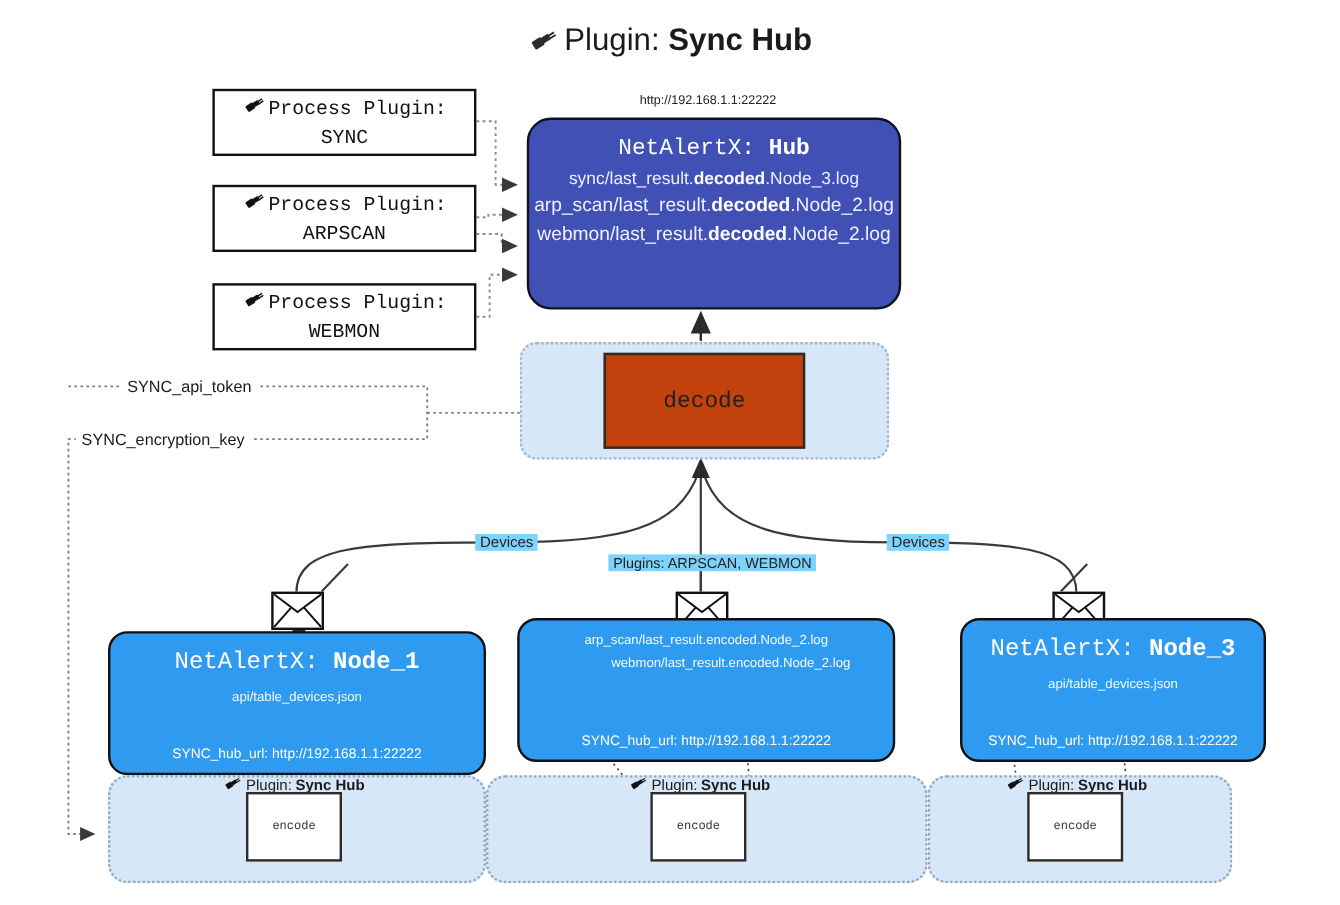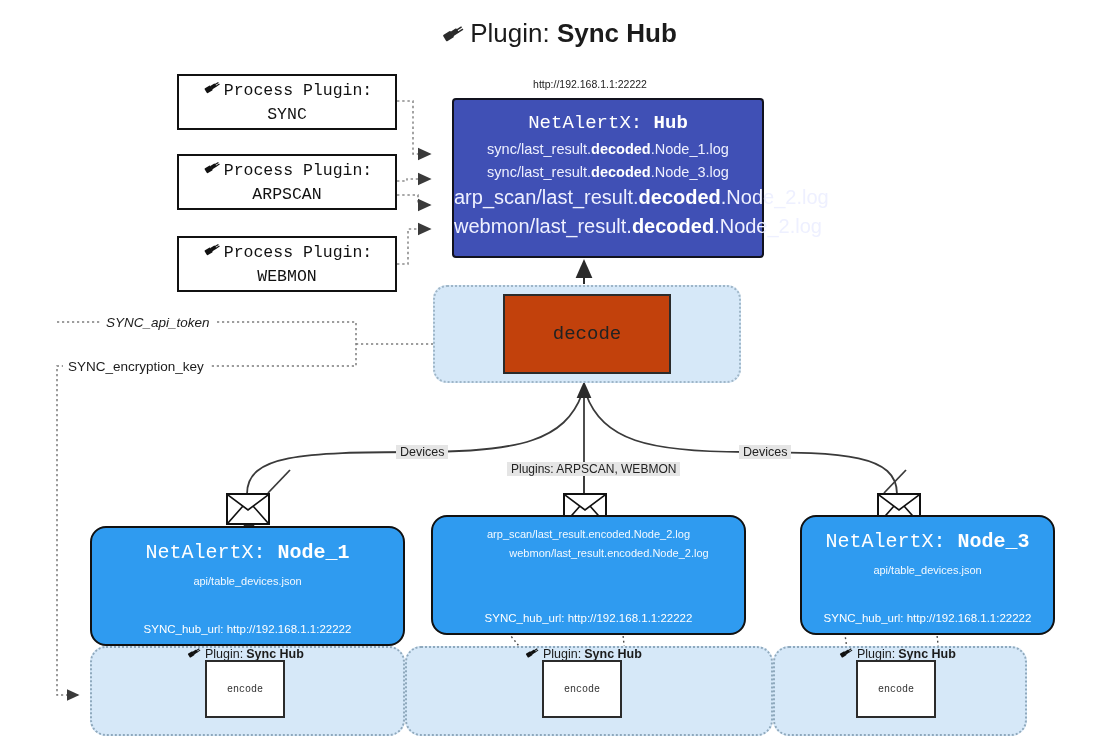--- a/index.html
+++ b/index.html
@@ -19,41 +19,41 @@
 
   
   .pbox{position:absolute;background:#fff;border:2px solid #111;box-sizing:border-box;
         font-family:"Liberation Mono","DejaVu Sans Mono",monospace;font-size:16.5px;
         color:#111;display:flex;flex-direction:column;align-items:center;
         justify-content:center;line-height:1.35;}
   .pbox .l1{display:flex;align-items:center;gap:2px;white-space:nowrap;}
   .pbox .l2{white-space:nowrap;}
 
   
-  .hub{position:absolute;left:452px;top:98px;width:312px;height:160px;
-       background:#4050b5;border:2.5px solid #11121f;border-radius:4px;
+  .hub{position:absolute;left:439px;top:98px;width:312px;height:160px;
+       background:#4050b5;border:2.5px solid #11121f;border-radius:20px;
        box-sizing:border-box;}
   .hub .htitle{font-family:"Liberation Mono","DejaVu Sans Mono",monospace;
        font-size:19px;color:#fff;text-align:center;margin-top:12px;}
   .hub .htitle b{font-weight:bold;}
   .hub .hrow{color:#eef0ff;font-size:14.5px;text-align:center;margin-top:7px;
              white-space:nowrap;}
-  .hub .hrow.tight{margin-top:6px;font-size:20px;}
+  .hub .hrow.tight{margin-top:6px;font-size:16px;}
   .hub .hrow b{font-weight:bold;color:#fff;}
 
   
   .decode-group{position:absolute;left:433px;top:285px;width:308px;height:98px;
        background:#d6e8f8;border:2px dotted #9fb6c8;border-radius:14px;box-sizing:border-box;}
   .decode-box{position:absolute;left:503px;top:294px;width:168px;height:80px;
        background:#c2410c;border:2px solid #2b2b2b;box-sizing:border-box;
        display:flex;align-items:center;justify-content:center;
        font-family:"Liberation Mono","DejaVu Sans Mono",monospace;font-size:19px;color:#222;}
 
   
-  .elabel{position:absolute;font-size:12.5px;color:#222;background:#e5e5e5;
+  .elabel{position:absolute;font-size:12.5px;color:#222;background:#7dd3fc;
           padding:0 4px;white-space:nowrap;}
   .elabel.small{font-size:12px;}
   .tokenlabel{position:absolute;font-size:13.5px;color:#1b1b1b;background:#fff;
               padding:0 5px;white-space:nowrap;}
 
   
   .node{position:absolute;background:#2f9bf0;border:2.5px solid #111;border-radius:16px;
         box-sizing:border-box;}
   .node .ntitle{font-family:"Liberation Mono","DejaVu Sans Mono",monospace;
         font-size:20px;color:#fff;text-align:center;margin-top:13px;}
@@ -195,30 +195,29 @@
       <span>Process Plugin:</span>
     </div>
     <div class="l2">WEBMON</div>
   </div>
 
   <div class="hub">
     <div class="htitle">
       <span>NetAlertX:</span>
       <b>Hub</b>
     </div>
-    <div class="hrow"><span>sync/last_result.</span><b>decoded</b><span>.Node_1.log</span></div>
     <div class="hrow"><span>sync/last_result.</span><b>decoded</b><span>.Node_3.log</span></div>
     <div class="hrow tight"><span>arp_scan/last_result.</span><b>decoded</b><span>.Node_2.log</span></div>
     <div class="hrow tight"><span>webmon/last_result.</span><b>decoded</b><span>.Node_2.log</span></div>
   </div>
 
   <div class="decode-group"></div>
   <div class="decode-box">decode</div>
 
-  <div class="tokenlabel" style="left:101px;top:315px;font-style:italic;">SYNC_api_token</div>
+  <div class="tokenlabel" style="left:101px;top:315px;">SYNC_api_token</div>
   <div class="tokenlabel" style="left:63px;top:359px;">SYNC_encryption_key</div>
 
   <div class="elabel" style="left:396px;top:445px;">Devices</div>
   <div class="elabel" style="left:739px;top:445px;">Devices</div>
   <div class="elabel small" style="left:507px;top:462px;">Plugins: ARPSCAN, WEBMON</div>
 
   <div class="env" style="left:226px;top:493px;">
     <svg width="40" height="28" viewBox="0 0 40 28">
       <path d="M0,0 L20,15 L40,0" fill="none" stroke="#111" stroke-width="1.6"></path>
       <path d="M0,28 L15,11 M40,28 L25,11" fill="none" stroke="#111" stroke-width="1.6"></path>

